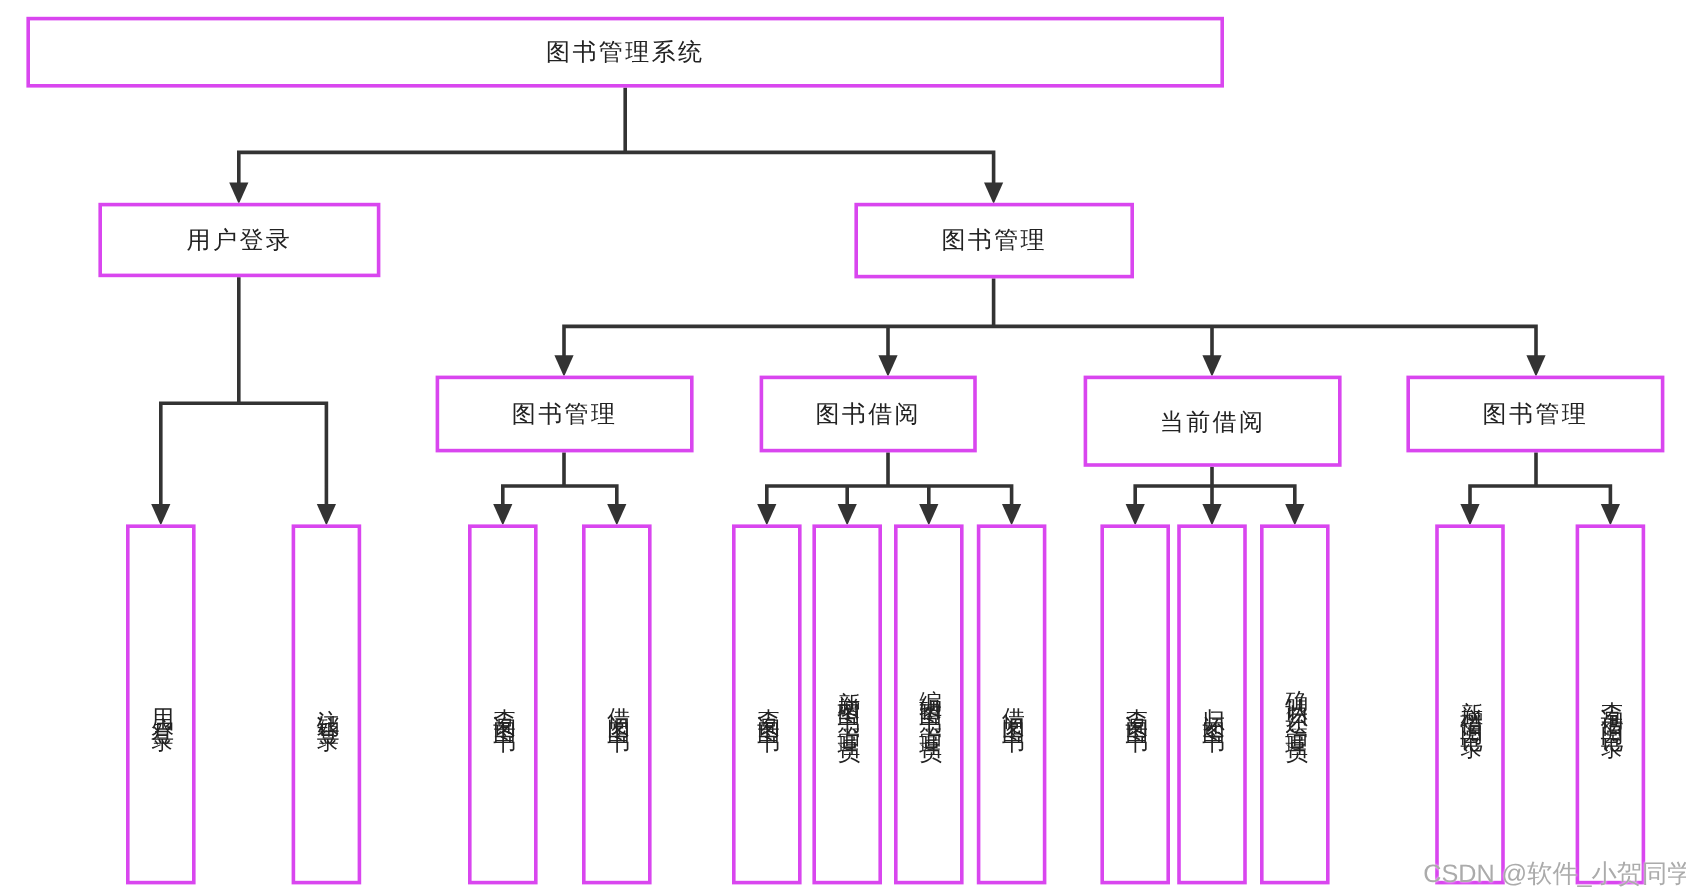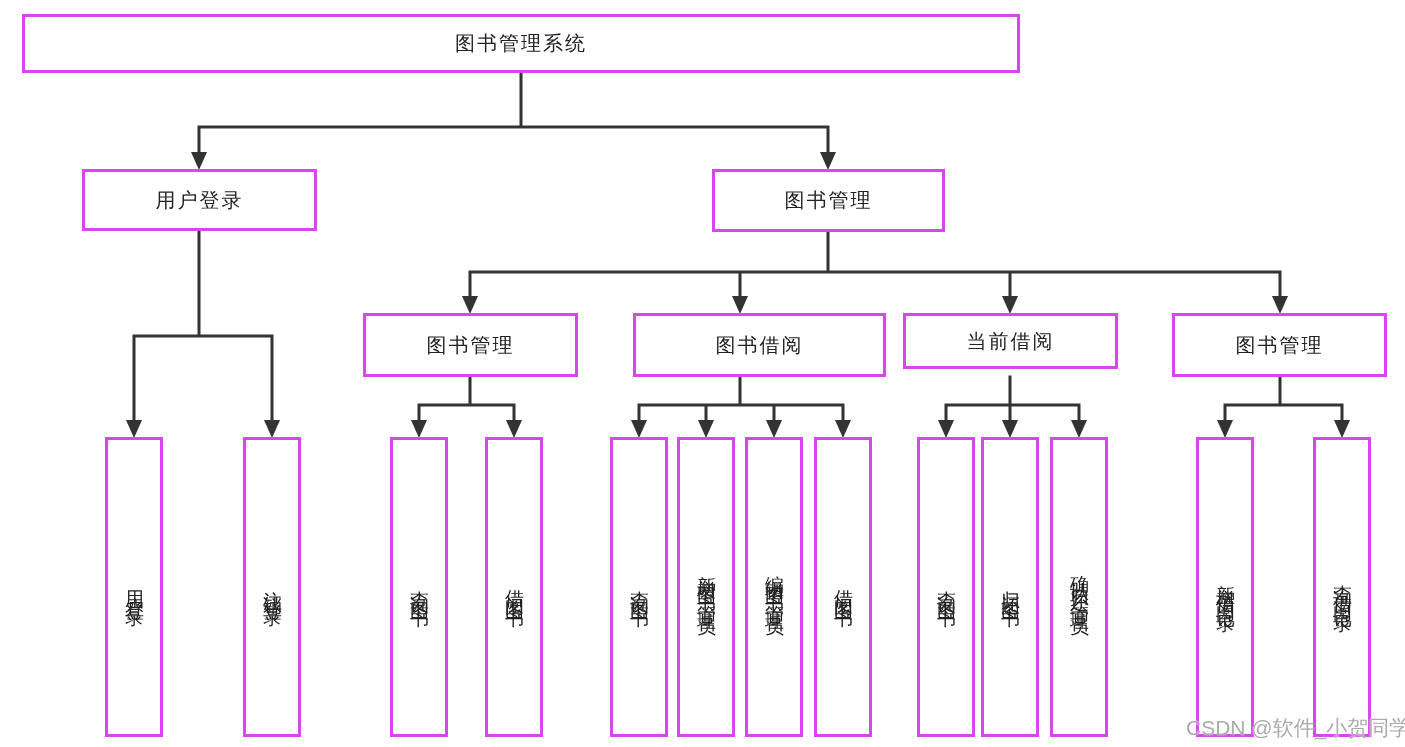--- a/index.html
+++ b/index.html
@@ -26,22 +26,22 @@
     display: flex;
     align-items: center;
     justify-content: center;
     z-index: 2;
   }
   .h-node { font-size: 20px; letter-spacing: 2px; }
   .root-box   { left: 22px;   top: 14px;  width: 998px; height: 59px; }
   .b-login    { left: 82px;   top: 169px; width: 235px; height: 62px; }
   .b-mgmt     { left: 712px;  top: 169px; width: 233px; height: 63px; }
   .s-recommend{ left: 363px;  top: 313px; width: 215px; height: 64px; }
-  .s-borrow   { left: 633px;  top: 313px; width: 253px; height: 64px; }
-  .s-current  { left: 903px;  top: 313px; width: 215px; height: 56px; font-family: Liberation Mono, monospace; }
+  .s-borrow   { left: 633px;  top: 313px; width: 181px; height: 64px; }
+  .s-current  { left: 903px;  top: 313px; width: 215px; height: 76px; font-family: Liberation Mono, monospace; }
   .s-records  { left: 1172px; top: 313px; width: 215px; height: 64px; }
   .leaf {
     top: 437px;
     width: 58px;
     height: 300px;
   }
   .leaf span {
     writing-mode: vertical-rl;
     text-orientation: mixed;
     font-size: 19px;

